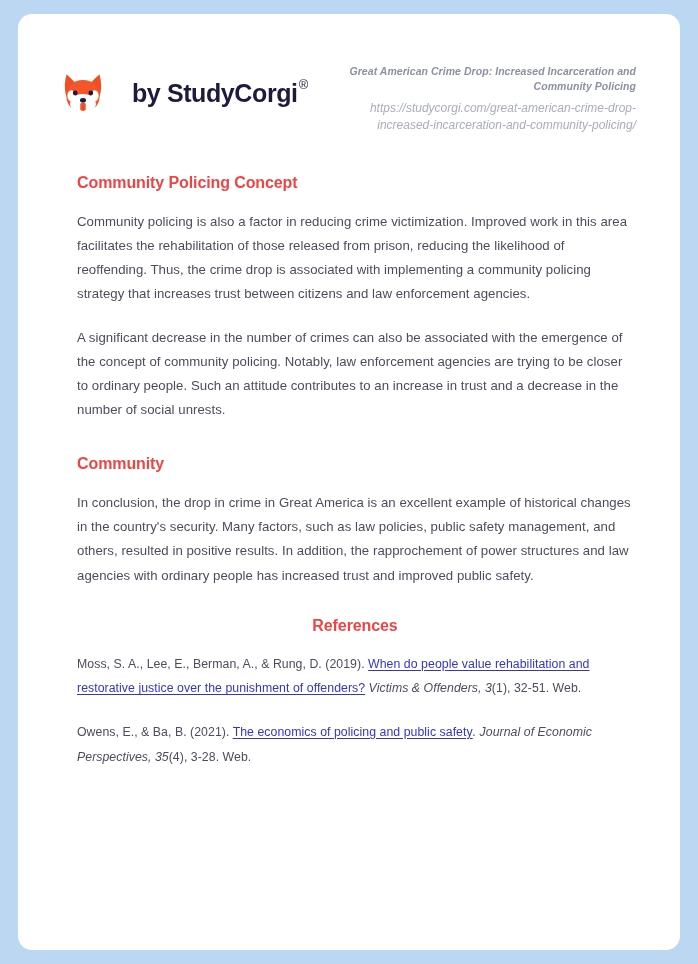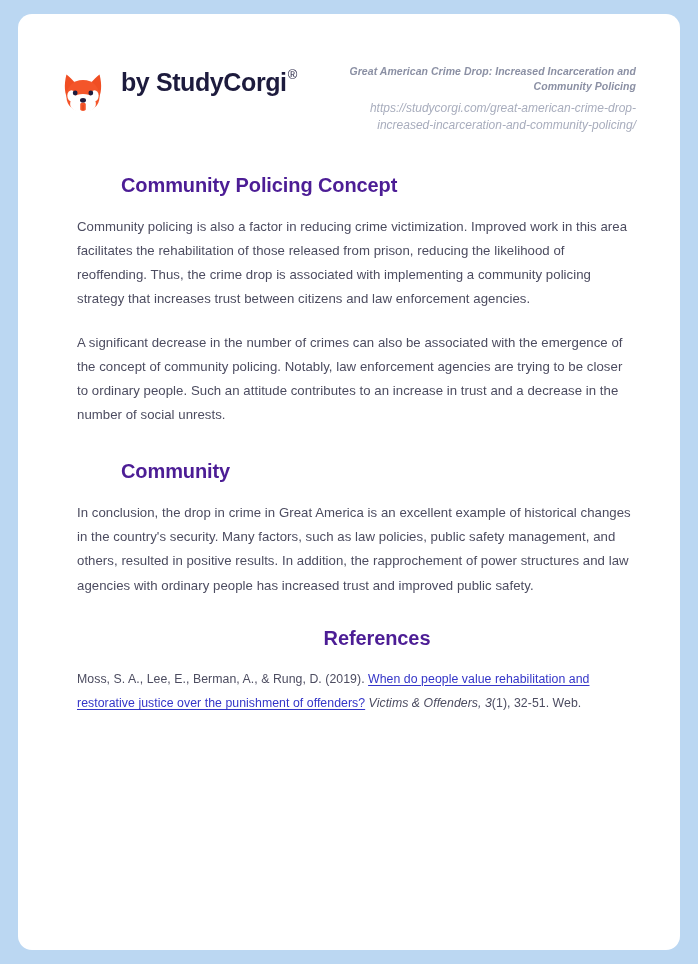--- a/index.html
+++ b/index.html
@@ -29,22 +29,22 @@
   
   .doc-header {
     display: flex;
     align-items: flex-start;
     justify-content: space-between;
     padding: 48px 44px 0 42px;
   }
 
   .brand {
     display: flex;
-    align-items: flex-start;
-    gap: 15px;
+    align-items: center;
+    gap: 26px;
     flex: 0 0 auto;
     padding-top: 8px;
   }
 
   .corgi-logo {
     width: 46px;
     height: 46px;
     display: block;
     flex: 0 0 auto;
   }
@@ -93,26 +93,25 @@
     word-break: break-word;
   }
 
   
   .doc-body {
     padding: 0 47px 0 59px;
     margin-top: 40px;
   }
 
   h2.section-heading {
-    font-size: 20px;
+    font-size: 16px;
     font-weight: bold;
-    color: #4c1d95;
+    color: #ef4444;
     letter-spacing: -0.1px;
     margin-bottom: 18px;
-    margin-left: 44px;
   }
 
   h2.heading-conclusion { margin-top: 33px; }
   h2.heading-references { margin-top: 29px; margin-bottom: 17px; text-align: center; }
 
   p.body-text {
     font-size: 13.2px;
     line-height: 1.83;
     color: #4c4c60;
     margin-bottom: 19px;
@@ -186,17 +185,18 @@
     <p class="body-text">Community policing is also a factor in reducing crime victimization. Improved work in this area facilitates the rehabilitation of those released from prison, reducing the likelihood of reoffending. Thus, the crime drop is associated with implementing a community policing strategy that increases trust between citizens and law enforcement agencies.</p>
     <p class="body-text">A significant decrease in the number of crimes can also be associated with the emergence of the concept of community policing. Notably, law enforcement agencies are trying to be closer to ordinary people. Such an attitude contributes to an increase in trust and a decrease in the number of social unrests.</p>
 
     <h2 class="section-heading heading-conclusion">Community</h2>
     <p class="body-text">In conclusion, the drop in crime in Great America is an excellent example of historical changes in the country's security. Many factors, such as law policies, public safety management, and others, resulted in positive results. In addition, the rapprochement of power structures and law agencies with ordinary people has increased trust and improved public safety.</p>
 
     <h2 class="section-heading heading-references">References</h2>
 
     <p class="reference-entry"><span>Moss, S. A., Lee, E., Berman, A., &amp; Rung, D. (2019). </span><a class="ref-link" href="#">When do people value rehabilitation and restorative justice over the punishment of offenders?</a><span class="ref-italic"> Victims &amp; Offenders</span><span class="ref-italic">, </span><span class="ref-italic">3</span><span>(1), 32-51. Web.</span></p>
 
+    <p class="reference-entry"><span>Owens, E., &amp; Ba, B. (2021). </span><a class="ref-link" href="#">The economics of policing and public safety</a><span class="ref-italic">. Journal of Economic Perspectives</span><span class="ref-italic">, </span><span class="ref-italic">35</span><span>(4), 3-28. Web.</span></p>
 
     <div class="spacer-bottom"></div>
   </div>
 
 </div>
 
 </body></html>

